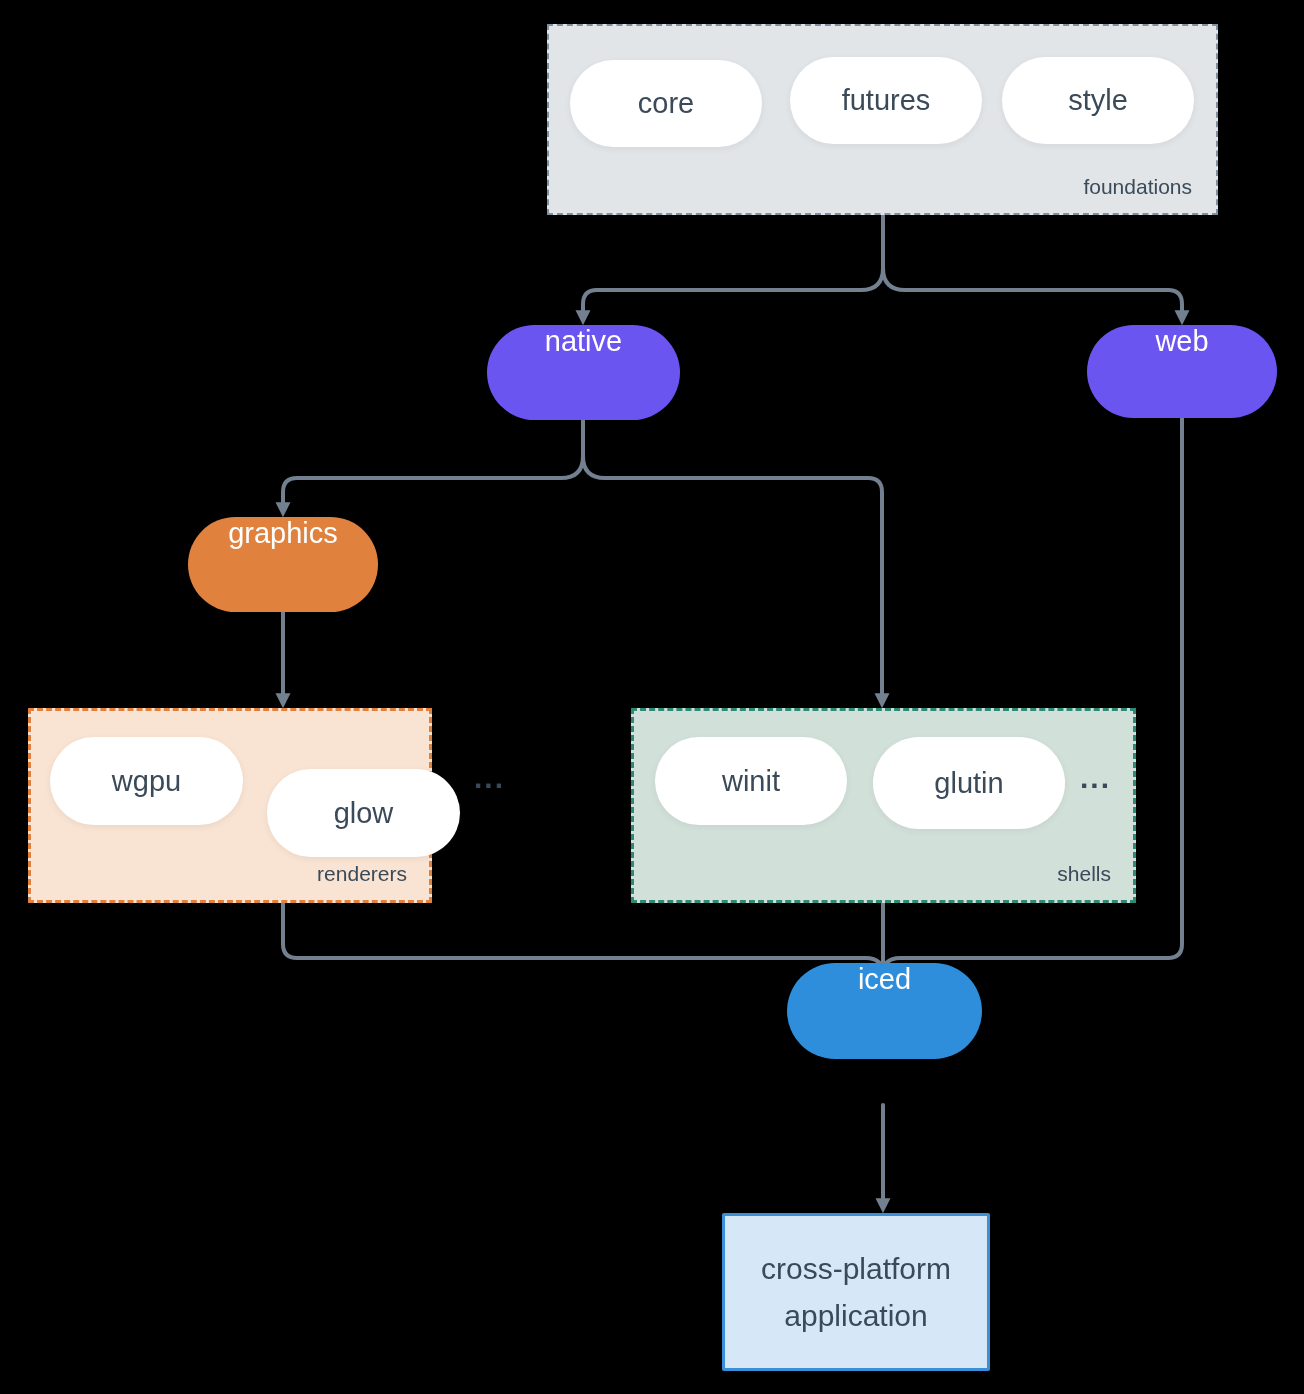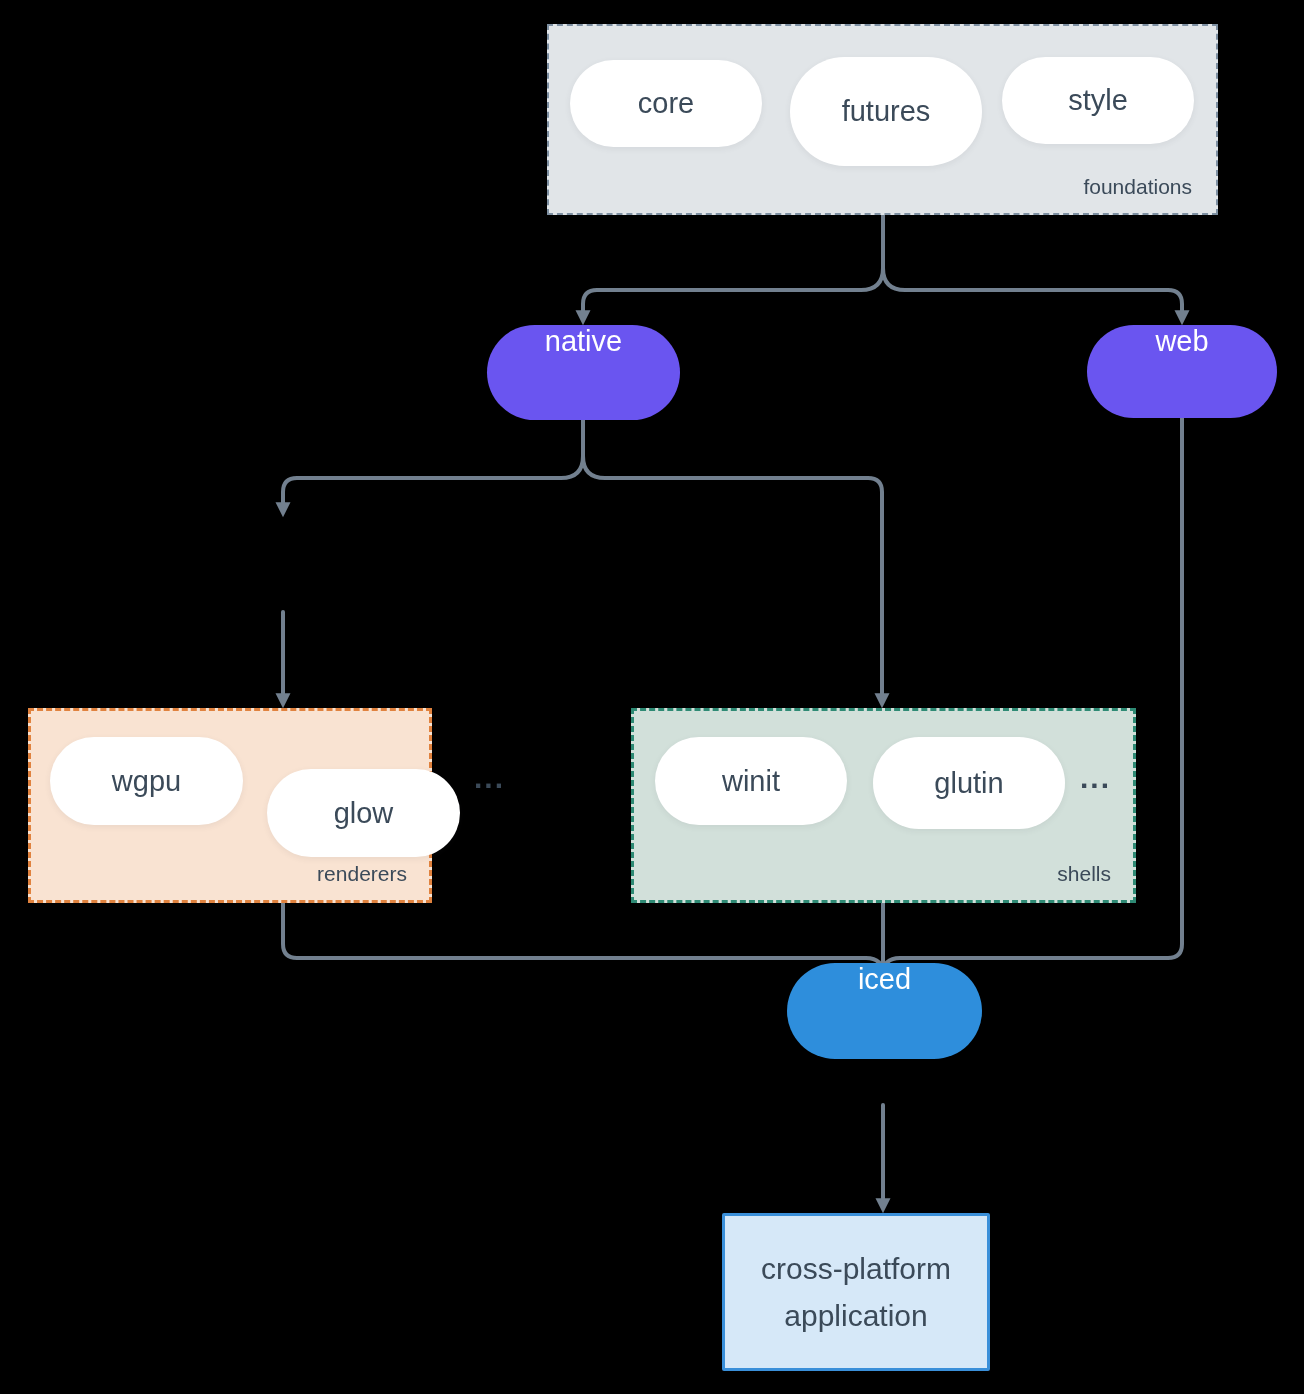--- a/index.html
+++ b/index.html
@@ -109,36 +109,39 @@
       <path d="M1182 418 V944 Q1182 958 1168 958 H900 Q883 958 883 975"></path>
       <path d="M883 903 V995" marker-end="url(#ah)"></path>
       <path d="M883 1105 V1199" marker-end="url(#ah)"></path>
     </g>
   </svg>
 
   <div class="group foundations">
     <div class="pill" style="left:21px; top:34px; width:192px; height:87px;">
       <span>core</span>
     </div>
-    <div class="pill" style="left:241px; top:31px; width:192px; height:109px;">
+    <div class="pill" style="left:241px; top:31px; width:192px; height:87px;">
       <span>futures</span>
     </div>
     <div class="pill" style="left:453px; top:31px; width:192px; height:87px;">
       <span>style</span>
     </div>
     <div class="group-label" style="right:24px; bottom:14px;margin-top:44px;">foundations</div>
   </div>
 
   <div class="node native">
     <span>native</span>
   </div>
   <div class="node web">
     <span>web</span>
   </div>
 
+  <div class="node graphics">
+    <span>graphics</span>
+  </div>
 
   <div class="group renderers">
     <div class="pill" style="left:19px; top:26px; width:193px; height:88px;">
       <span>wgpu</span>
     </div>
     <div class="pill" style="left:236px; top:10px; width:193px; height:88px;margin-top:48px;">
       <span>glow</span>
     </div>
     <div class="ellipsis" style="left:443px; top:50px;">...</div>
     <div class="group-label" style="right:22px; bottom:14px;">renderers</div>

